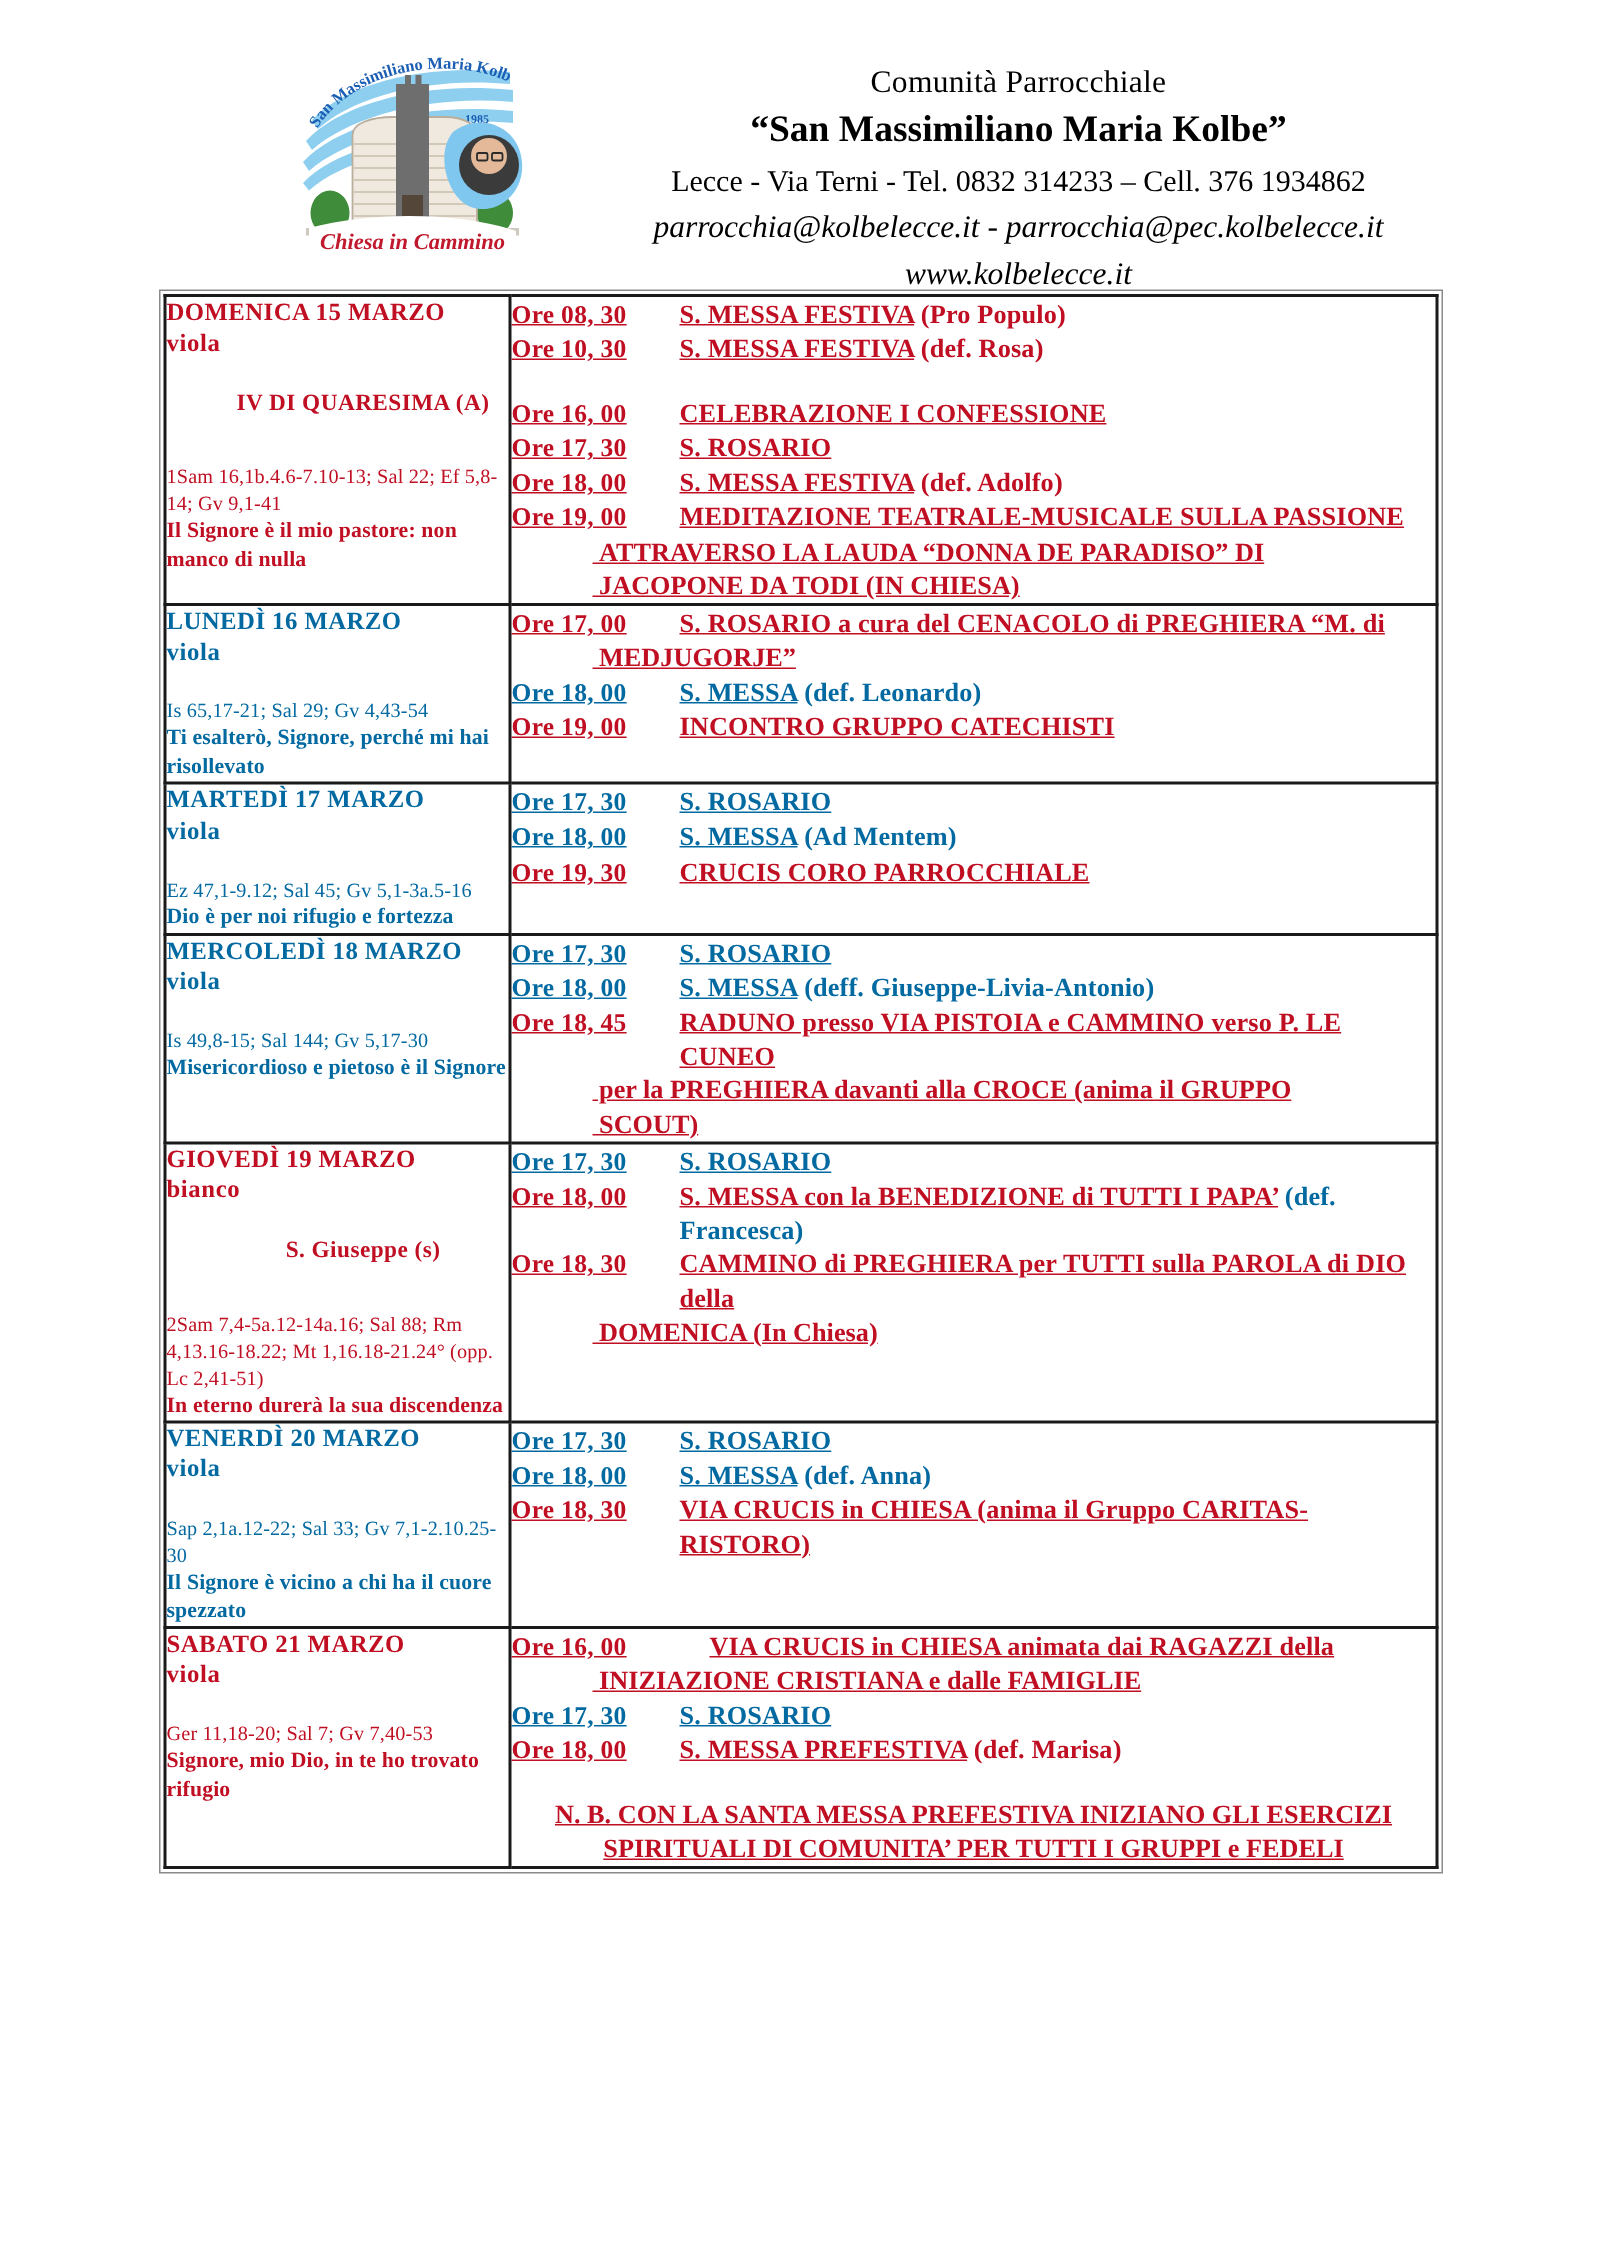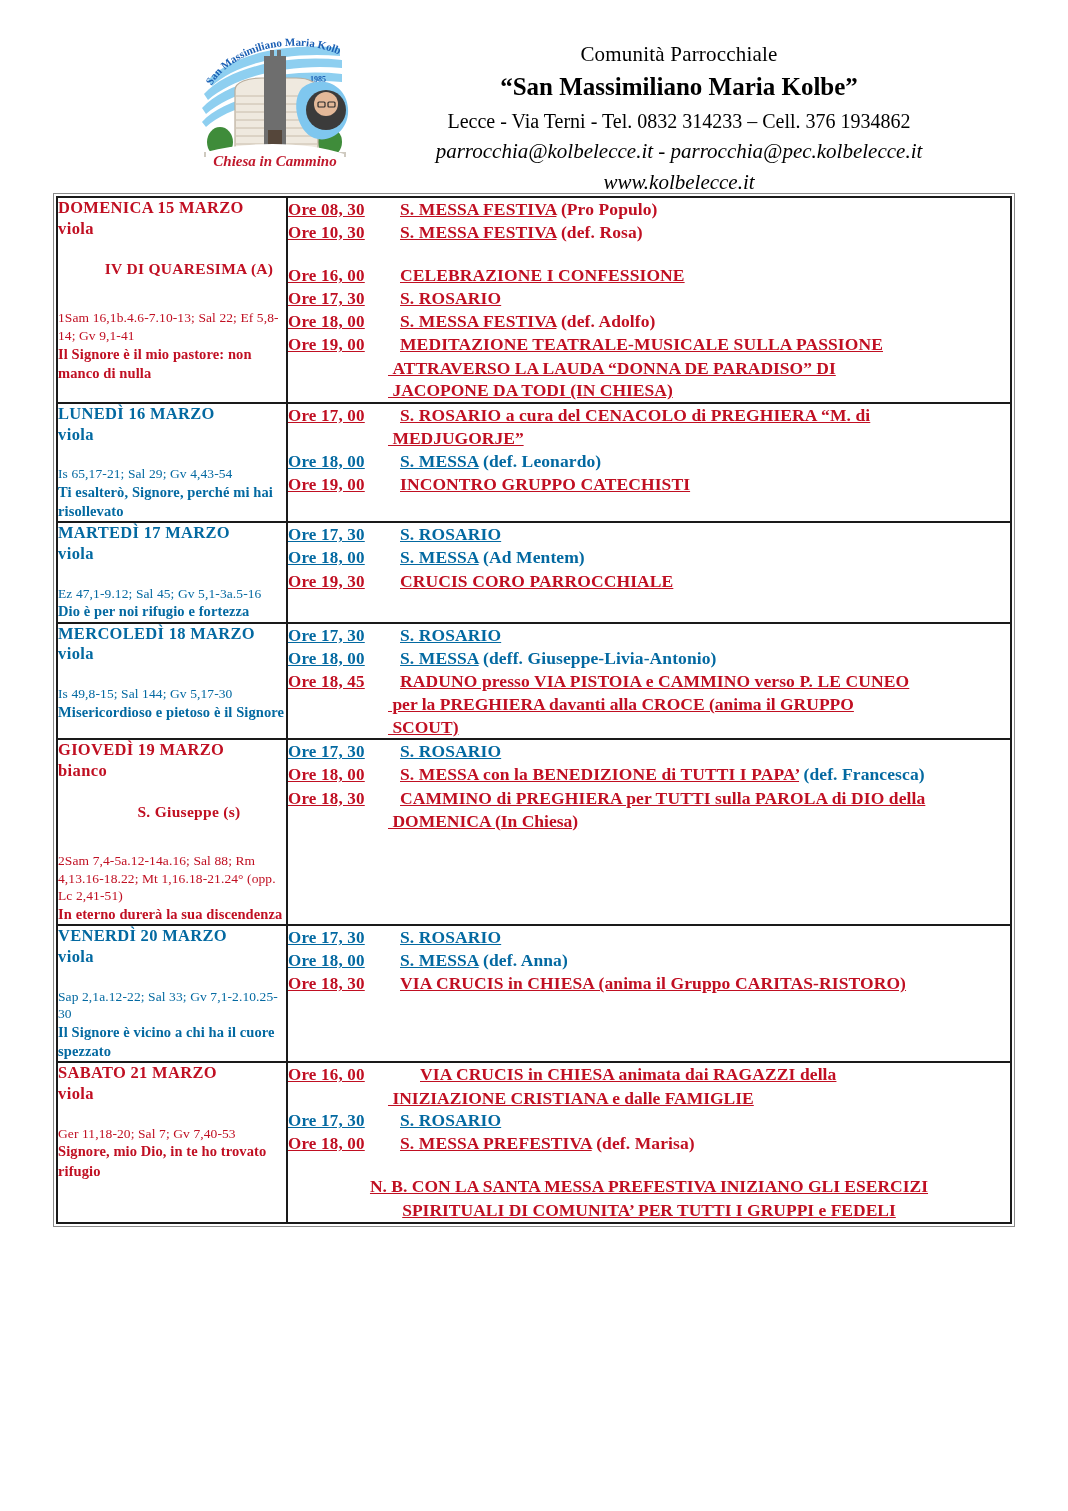--- a/index.html
+++ b/index.html
@@ -63,21 +63,21 @@
   }
   .mh-line5 {
     font-size: 21px;
     font-style: italic;
     line-height: 1.5;
   }
 
   
   .sheet {
     margin: 18px auto 0 auto;
-    width: 962px;
+    width: 856px;
     border: 1px solid #8a8a8a;
     padding: 2px;
     box-sizing: border-box;
     background: #fff;
   }
   table.cal {
     width: 100%;
     border-collapse: collapse;
     table-layout: fixed;
     border: 2px solid #1a1a1a;
@@ -149,21 +149,21 @@
   }
   .evtext {
     flex: 1;
     font-size: 17.5px;
     font-weight: bold;
     letter-spacing: 0.1px;
   }
   .evtext .u { text-decoration: underline; }
   .evtext .plain { text-decoration: none; }
   .evcont {
-    padding-left: 100px;
+    padding-left: 54px;
     font-size: 17.5px;
     font-weight: bold;
     line-height: 1.30;
   }
   .evcont .u { text-decoration: underline; }
   .gap { height: 20px; }
   .notebox {
     text-align: center;
     font-size: 17.5px;
     font-weight: bold;

